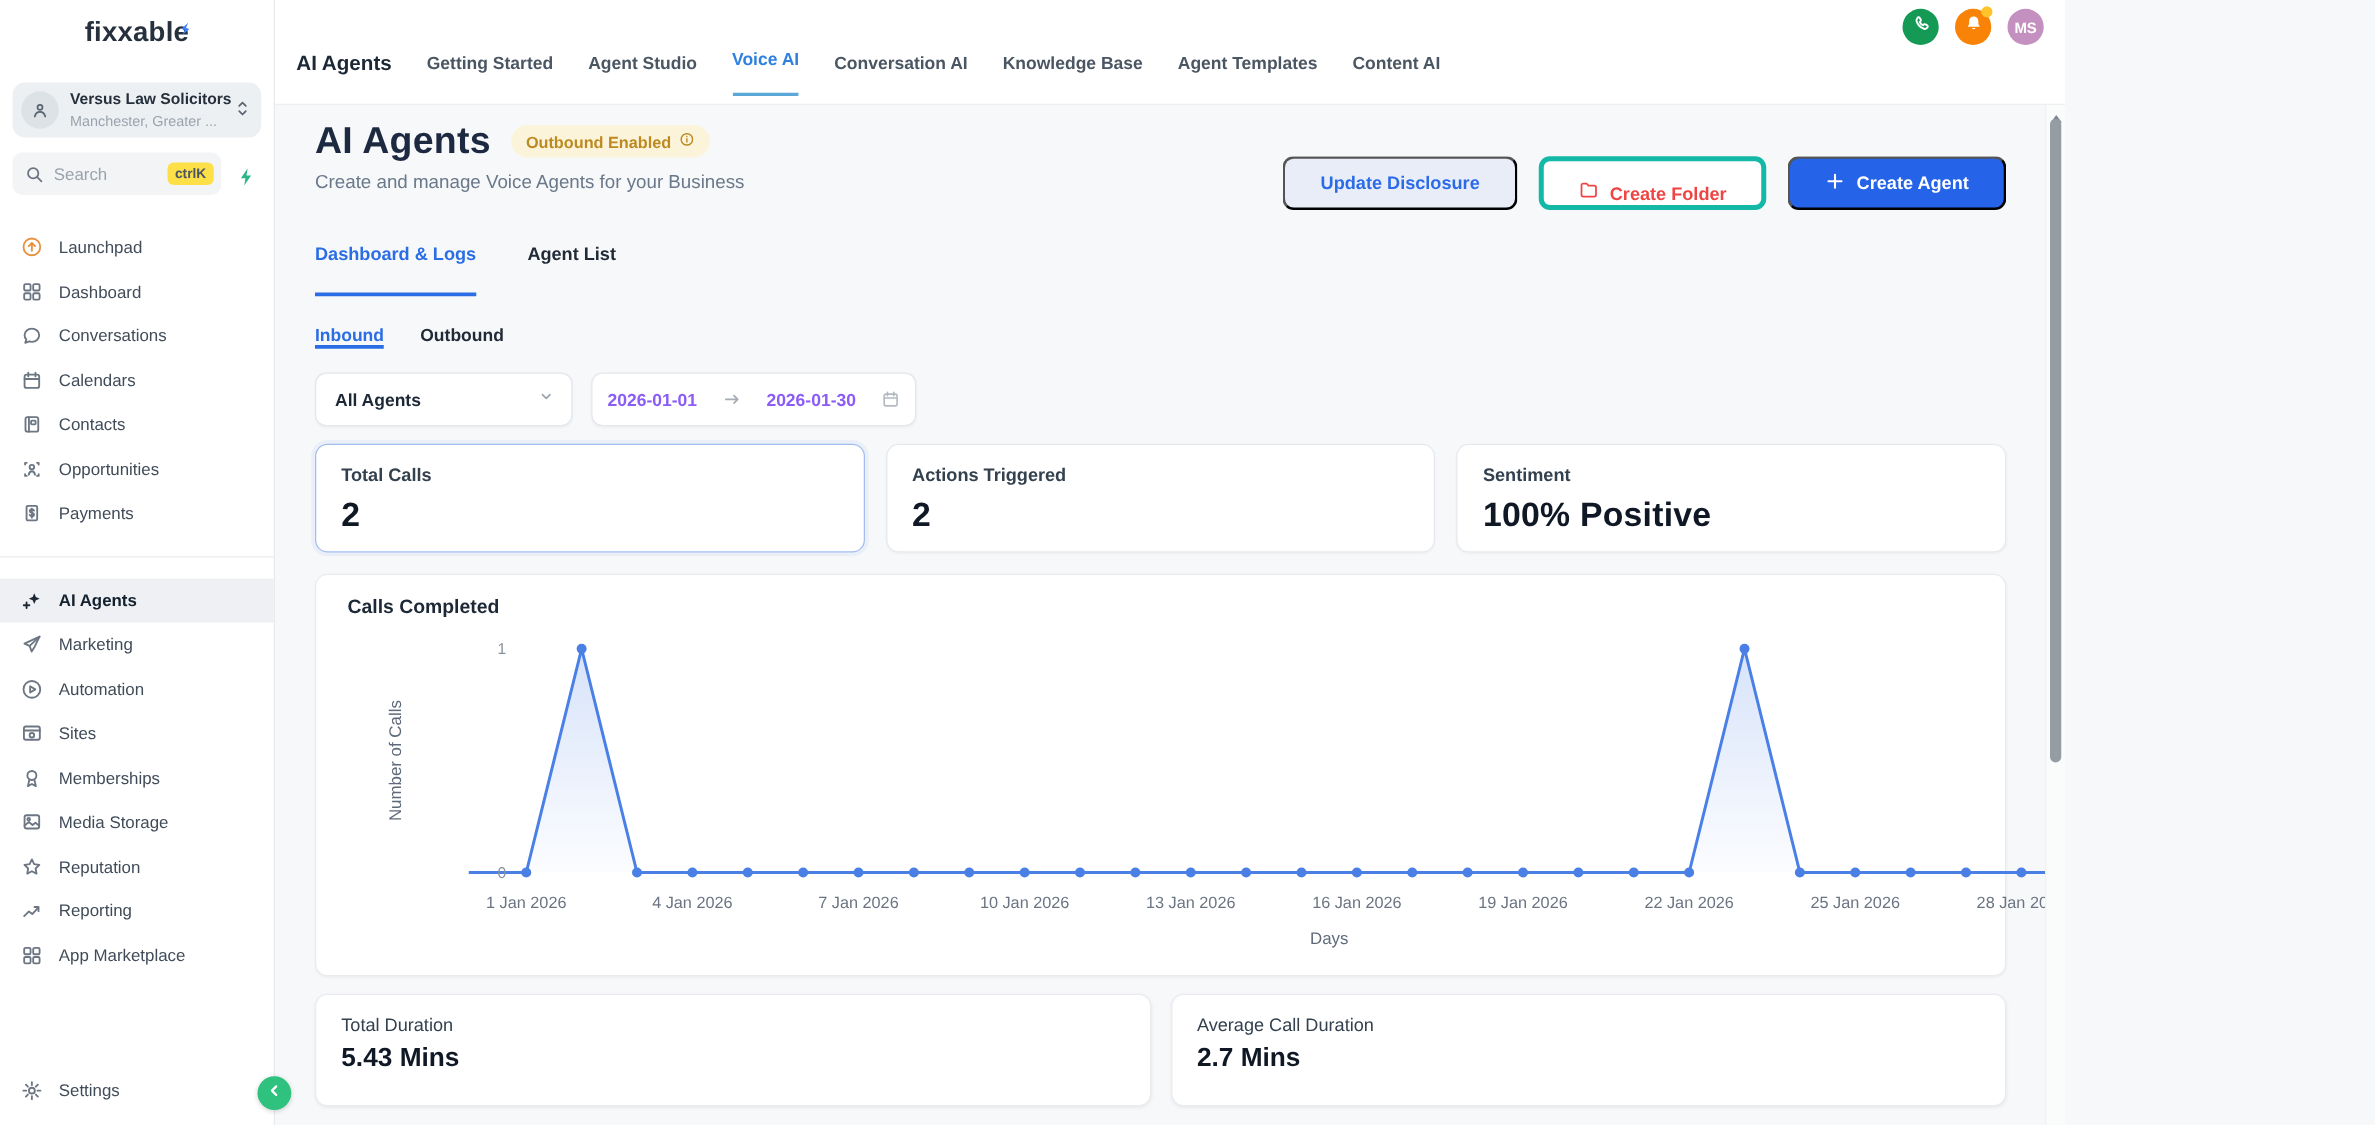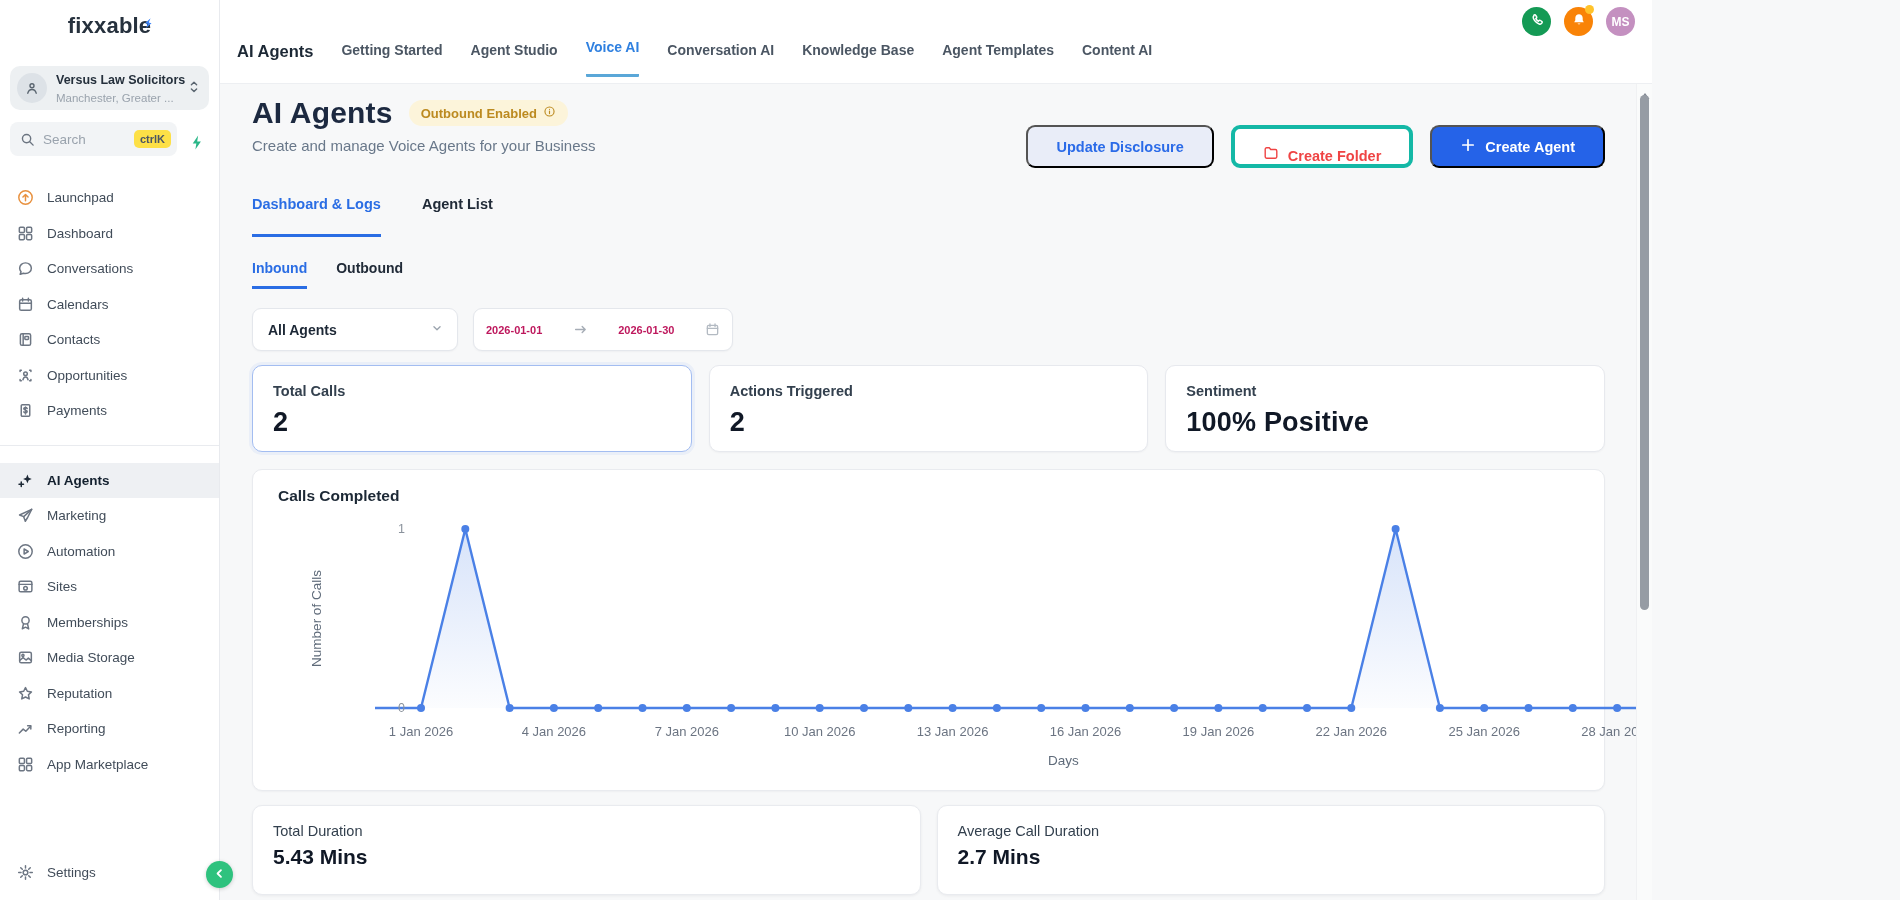--- a/index.html
+++ b/index.html
@@ -78,34 +78,34 @@
   .btn svg { width:16px; height:16px; }
   .btn-soft { background:#e9edf8; color:#2b6be8; }
   .btn-outline { background:#fff; color:#ef4444; border:4px solid #14b8a6;align-items:flex-end; }
   .btn-primary { background:#2563e8; color:#fff; }
 
   .tabs { display:flex; gap:41px; margin-top:42px; }
   .tab { font-size:14.5px; font-weight:700; color:#212b38; padding-bottom:22px; cursor:pointer;
          border-bottom:3px solid transparent; }
   .tab.active { color:#2a6de4; border-bottom-color:#2a6de4; }
   .subtabs { display:flex; gap:29px; margin-top:23px; }
-  .subtab { font-size:14px; font-weight:700; color:#212b38; padding-bottom:10px; cursor:pointer;
+  .subtab { font-size:14px; font-weight:700; color:#212b38; cursor:pointer;
             border-bottom:3px solid transparent; }
   .subtab.active { color:#2a6de4; border-bottom-color:#2a6de4; }
 
   .filters { display:flex; gap:15px; margin-top:19px; }
   .select { width:206px; height:43px; background:#fff; border:1px solid #e4e7ec; border-radius:9px;
             display:flex; align-items:center; justify-content:space-between; padding:0 13px 0 15px; cursor:pointer;
             box-shadow:0 1px 2px rgba(16,24,40,.04); }
   .select-label { font-size:14px; font-weight:700; color:#1d2836; }
   .select svg { width:14px; height:14px; color:#9aa3ad; }
   .daterange { width:260px; height:43px; background:#fff; border:1px solid #e4e7ec; border-radius:9px;
                display:flex; align-items:center; justify-content:space-between; padding:0 12px; cursor:pointer;
                box-shadow:0 1px 2px rgba(16,24,40,.04); }
-  .date-val { font-size:11px; font-weight:700; color:#be185d; }
+  .date-val { font-size:14px; font-weight:700; color:#8b5cf6; }
   .daterange .arrow { width:15px; height:15px; color:#a6adb6; }
   .daterange .cal { width:15px; height:15px; color:#b3bac2; }
 
   .stats-row { display:flex; gap:17px; margin-top:14px; }
   .stat-card { flex:1; height:87px; background:#fff; border:1px solid #e7e9ee; border-radius:10px;
                padding:17px 0 0 20px; cursor:pointer; box-shadow:0 1px 2px rgba(16,24,40,.04); }
   .stat-card.selected { border:1.5px solid #a3bdf1; box-shadow:0 0 0 3px rgba(163,189,241,.15); }
   .stat-label { font-size:14.5px; font-weight:700; color:#33404e; }
   .stat-value { margin-top:8px; font-size:27px; font-weight:700; color:#101826; letter-spacing:.2px; }
 

